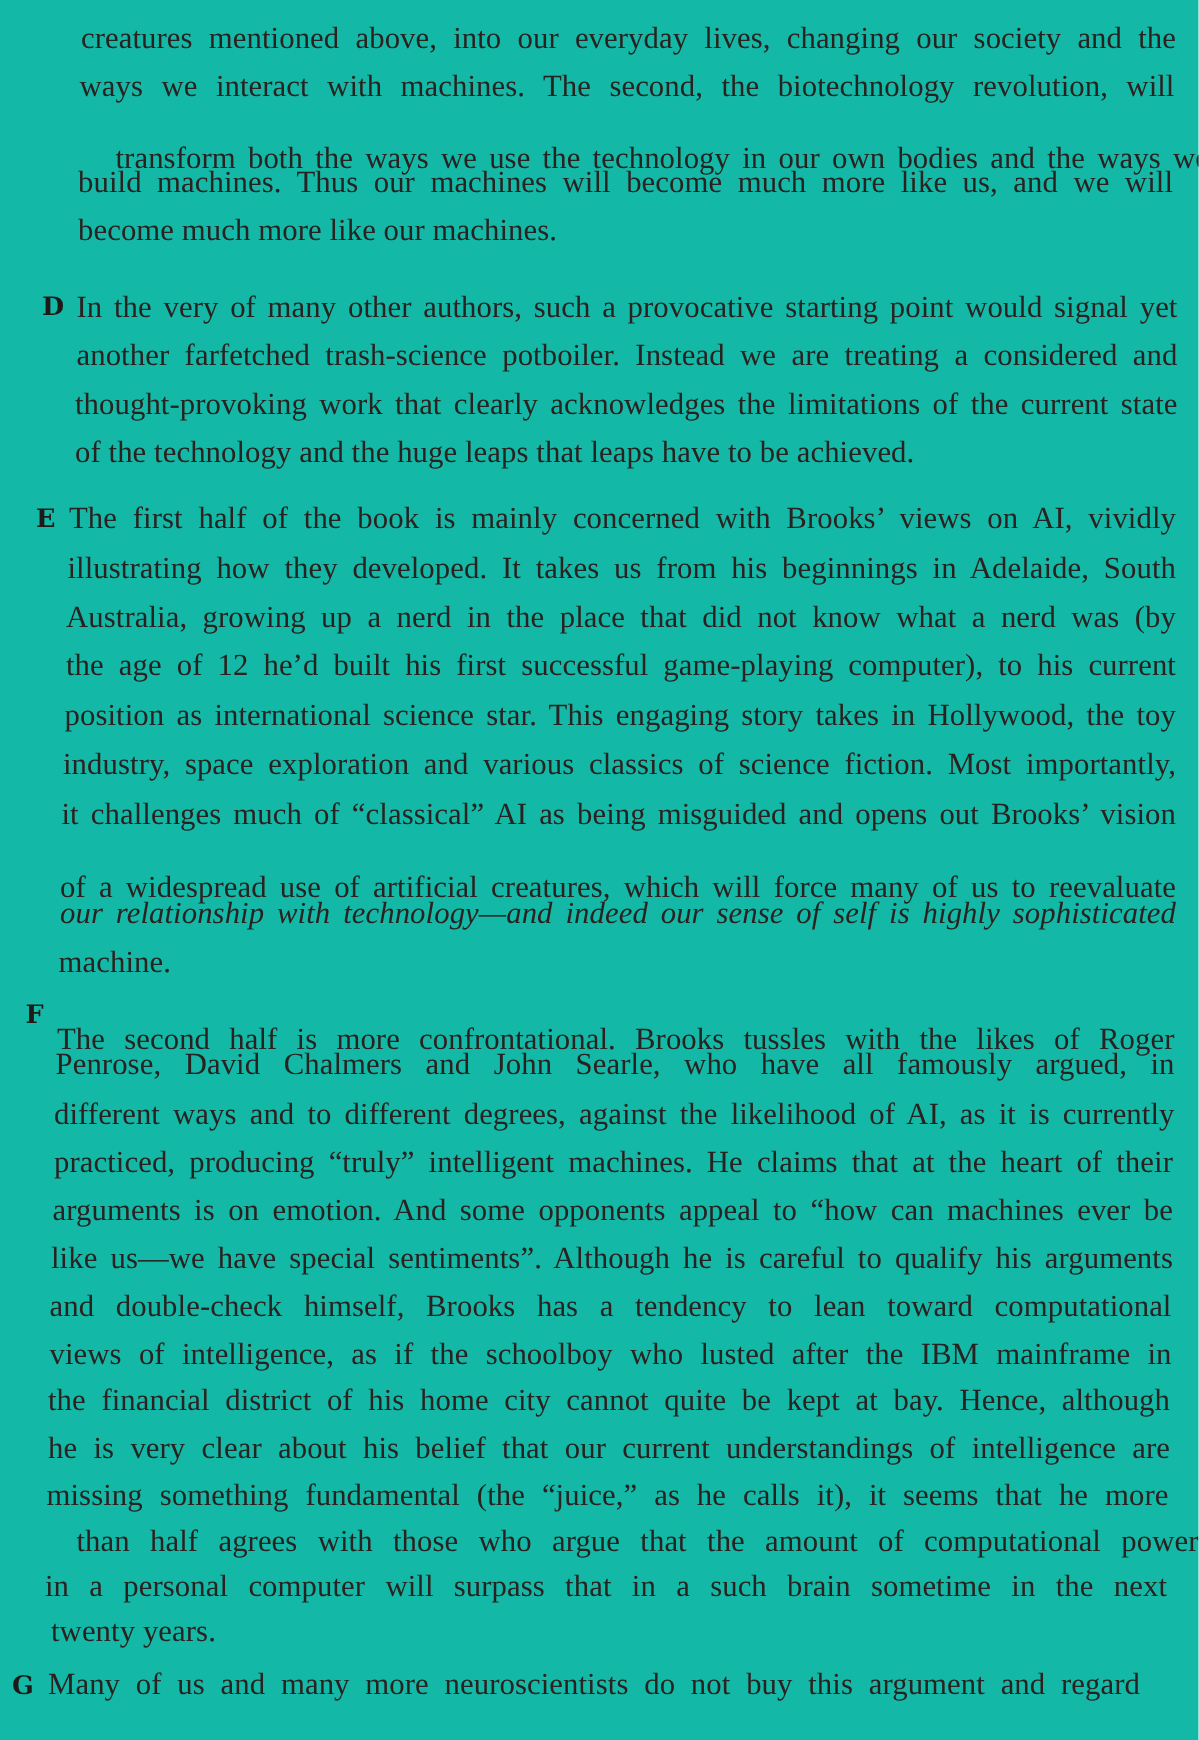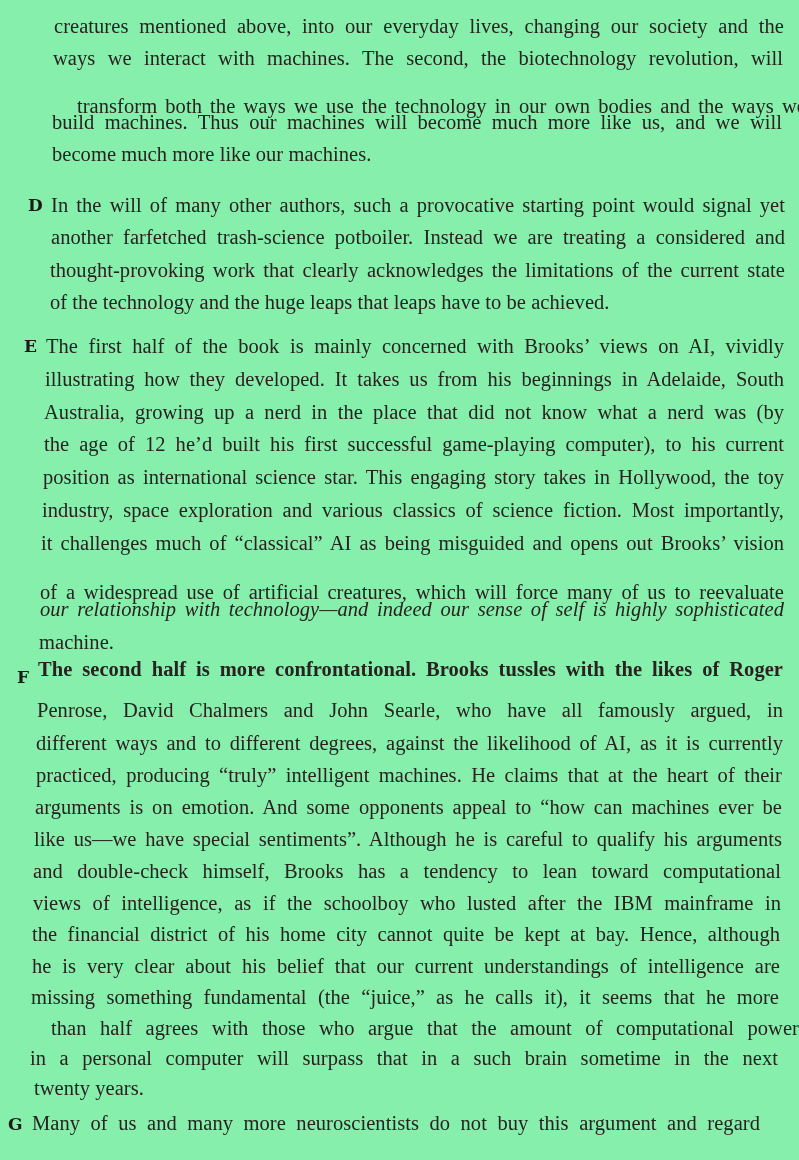--- a/index.html
+++ b/index.html
@@ -13,21 +13,21 @@
       position: relative;
       overflow: hidden;
       font-family: "Liberation Serif", "DejaVu Serif", serif;
       color: #2a2220;
     }
     .page {
       position: absolute;
       left: 0; top: 0;
       width: 799px;
       height: 1160px;
-      background: #86efac;
+      background: #14b8a6;
     }
     .para {
       position: absolute;
       left: 0;
       width: 799px;
     }
     .para-letter {
       position: absolute;
       font-family: "DejaVu Serif", "Liberation Serif", serif;
       font-weight: bold;
@@ -55,21 +55,21 @@
   <div class="para">
     <div class="line" style="left: 54px; top: 14px; width: 730px; white-space: normal; height: 24px; overflow: visible;">creatures mentioned above, into our everyday lives, changing our society and the</div>
     <div class="line" style="left: 53px; top: 46px; width: 730px; white-space: normal; height: 24px; overflow: visible;">ways we interact with machines. The second, the biotechnology revolution, will</div>
     <div class="line" style="left: 53px; top: 94px; width: 729px; white-space: normal; height: 24px; overflow: visible; margin-left: 24px;">transform both the ways we use the technology in our own bodies and the ways we</div>
     <div class="line" style="left: 52px; top: 110px; width: 730px; white-space: normal; height: 24px; overflow: visible;">build machines. Thus our machines will become much more like us, and we will</div>
     <div class="line last" style="left: 52px; top: 142px; width: 730px; white-space: normal; height: 24px; overflow: visible;">become much more like our machines.</div>
   </div>
 
   <div class="para">
     <span class="para-letter" style="left:28px;top:195px;">D</span>
-    <div class="line" style="left: 51px; top: 193px; width: 734px; white-space: normal; height: 24px; overflow: visible;">In the will of many other authors, such a provocative starting point would signal yet</div>
+    <div class="line" style="left: 51px; top: 193px; width: 734px; white-space: normal; height: 24px; overflow: visible;">In the very of many other authors, such a provocative starting point would signal yet</div>
     <div class="line" style="left: 51px; top: 225px; width: 734px; white-space: normal; height: 24px; overflow: visible;">another farfetched trash-science potboiler. Instead we are treating a considered and</div>
     <div class="line" style="left: 50px; top: 258px; width: 735px; white-space: normal; height: 24px; overflow: visible;">thought-provoking work that clearly acknowledges the limitations of the current state</div>
     <div class="line last" style="left: 50px; top: 290px; width: 735px; white-space: normal; height: 24px; overflow: visible;">of the technology and the huge leaps that leaps have to be achieved.</div>
   </div>
 
   <div class="para">
     <span class="para-letter" style="left:24px;top:336px;">E</span>
     <div class="line" style="left: 46px; top: 334px; width: 738px; white-space: normal; height: 24px; overflow: visible;">The first half of the book is mainly concerned with Brooks’ views on AI, vividly</div>
     <div class="line" style="left: 45px; top: 367px; width: 739px; white-space: normal; height: 24px; overflow: visible; font-family: Liberation Serif, serif;">illustrating how they developed. It takes us from his beginnings in Adelaide, South</div>
     <div class="line" style="left: 44px; top: 400px; width: 740px; white-space: normal; height: 24px; overflow: visible;">Australia, growing up a nerd in the place that did not know what a nerd was (by</div>
@@ -77,21 +77,21 @@
     <div class="line" style="left: 43px; top: 465px; width: 741px; white-space: normal; height: 24px; overflow: visible;">position as international science star. This engaging story takes in Hollywood, the toy</div>
     <div class="line" style="left: 42px; top: 498px; width: 742px; white-space: normal; height: 24px; overflow: visible;">industry, space exploration and various classics of science fiction. Most importantly,</div>
     <div class="line" style="left: 41px; top: 531px; width: 743px; white-space: normal; height: 24px; overflow: visible;">it challenges much of “classical” AI as being misguided and opens out Brooks’ vision</div>
     <div class="line" style="left: 40px; top: 564px; width: 744px; white-space: normal; height: 24px; overflow: visible; margin-top: 16px;">of a widespread use of artificial creatures, which will force many of us to reevaluate</div>
     <div class="line" style="left: 40px; top: 597px; width: 744px; white-space: normal; height: 24px; overflow: visible; font-style: italic;">our relationship with technology—and indeed our sense of self is highly sophisticated</div>
     <div class="line last" style="left: 39px; top: 630px; width: 744px; white-space: normal; height: 24px; overflow: visible;">machine.</div>
   </div>
 
   <div class="para">
     <span class="para-letter" style="left:17px;top:667px;">F</span>
-    <div class="line" style="left: 38px; top: 657px; width: 745px; white-space: normal; height: 24px; overflow: visible; font-weight: bold;">The second half is more confrontational. Brooks tussles with the likes of Roger</div>
+    <div class="line" style="left: 38px; top: 681px; width: 745px; white-space: normal; height: 24px; overflow: visible;">The second half is more confrontational. Brooks tussles with the likes of Roger</div>
     <div class="line" style="left: 37px; top: 698px; width: 746px; white-space: normal; height: 24px; overflow: visible;">Penrose, David Chalmers and John Searle, who have all famously argued, in</div>
     <div class="line" style="left: 36px; top: 731px; width: 747px; white-space: normal; height: 24px; overflow: visible;">different ways and to different degrees, against the likelihood of AI, as it is currently</div>
     <div class="line" style="left: 36px; top: 763px; width: 746px; white-space: normal; height: 24px; overflow: visible;">practiced, producing “truly” intelligent machines. He claims that at the heart of their</div>
     <div class="line" style="left: 35px; top: 795px; width: 747px; white-space: normal; height: 24px; overflow: visible;">arguments is on emotion. And some opponents appeal to “how can machines ever be</div>
     <div class="line" style="left: 34px; top: 827px; width: 748px; white-space: normal; height: 24px; overflow: visible;">like us—we have special sentiments”. Although he is careful to qualify his arguments</div>
     <div class="line" style="left: 33px; top: 859px; width: 748px; white-space: normal; height: 24px; overflow: visible;">and double-check himself, Brooks has a tendency to lean toward computational</div>
     <div class="line" style="left: 33px; top: 891px; width: 748px; white-space: normal; height: 24px; overflow: visible;">views of intelligence, as if the schoolboy who lusted after the IBM mainframe in</div>
     <div class="line" style="left: 32px; top: 922px; width: 748px; white-space: normal; height: 24px; overflow: visible;">the financial district of his home city cannot quite be kept at bay. Hence, although</div>
     <div class="line" style="left: 32px; top: 954px; width: 748px; white-space: normal; height: 24px; overflow: visible;">he is very clear about his belief that our current understandings of intelligence are</div>
     <div class="line" style="left: 31px; top: 985px; width: 748px; white-space: normal; height: 24px; overflow: visible;">missing something fundamental (the “juice,” as he calls it), it seems that he more</div>

